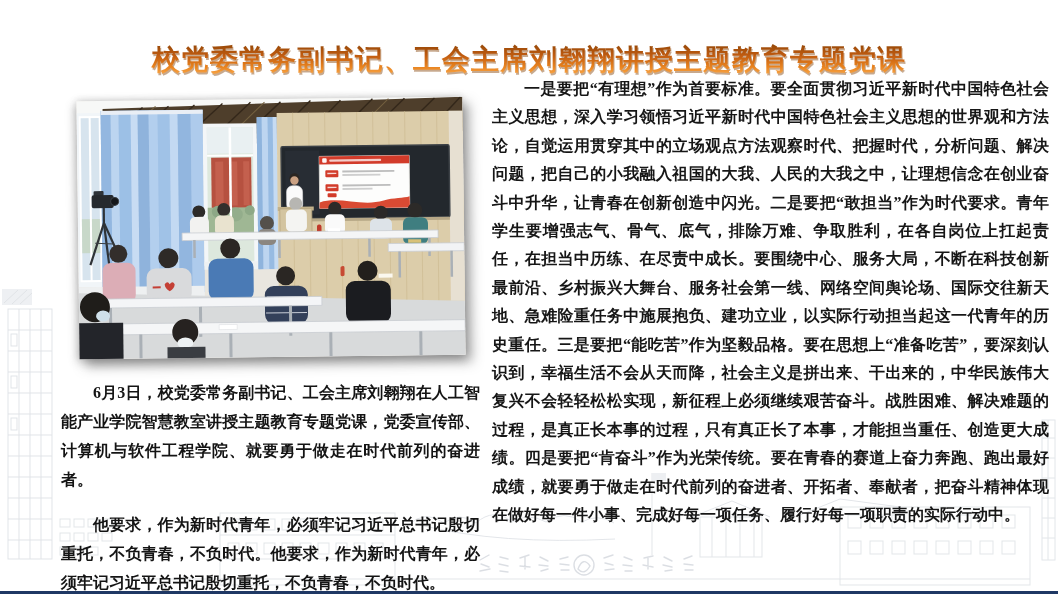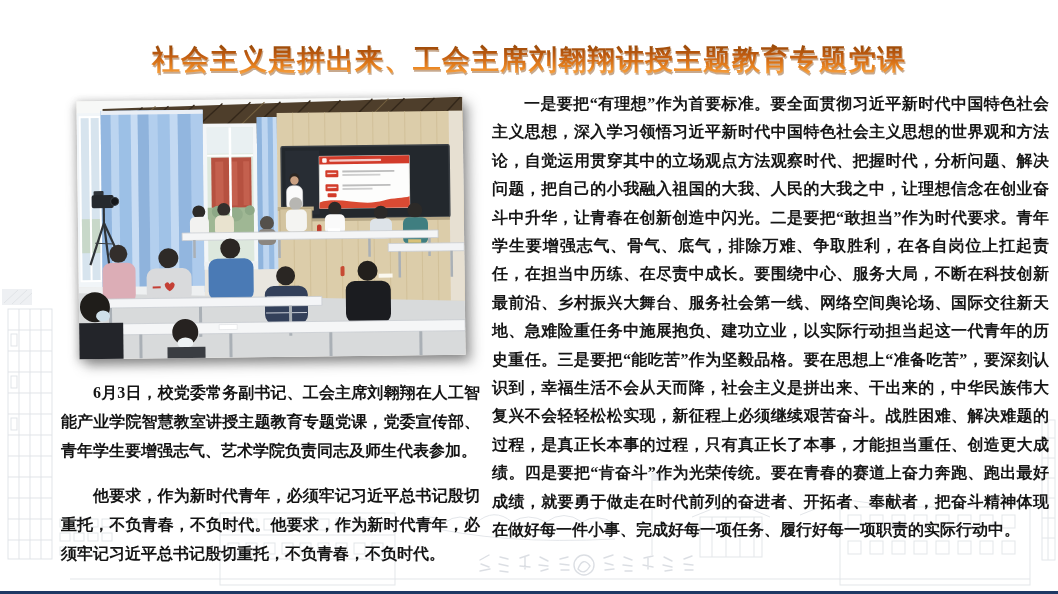--- a/index.html
+++ b/index.html
@@ -22,21 +22,21 @@
     transform:rotate(-0.7deg);background:#fff;z-index:2;
     box-shadow:6px 7px 12px rgba(70,70,70,.5),-3px 3px 9px rgba(90,90,90,.28),0 -2px 6px rgba(120,120,120,.18);
   }
   .photo svg{display:block;width:100%;height:100%;}
   
   .left-col{
     position:absolute;left:61px;top:378px;width:419px;z-index:2;
     font-size:16px;font-weight:bold;line-height:29px;color:#141414;text-align:justify;
   }
   .right-col{
-    position:absolute;left:492px;top:90px;width:557px;z-index:2;
+    position:absolute;left:492px;top:75px;width:557px;z-index:2;
     font-size:16px;font-weight:600;line-height:28.4px;color:#161616;text-align:justify;
   }
   .left-col p,.right-col p{margin:0;text-indent:2em;}
   .left-col p+p{margin-top:16px;}
   
   .bottom-bar{position:absolute;left:0;bottom:0;width:1058px;height:3px;z-index:3;}
   
   .wm{position:absolute;z-index:0;}
   .wm-left{left:0;top:285px;}
   .wm-bottom{left:40px;top:455px;}
@@ -166,21 +166,21 @@
       <line x1="4" y1="20" x2="17" y2="20"></line>
         <line x1="4" y1="40" x2="17" y2="40"></line>
         <line x1="4" y1="60" x2="17" y2="60"></line>
       <line x1="4" y1="80" x2="17" y2="80"></line>
         <line x1="4" y1="100" x2="17" y2="100"></line>
         <line x1="4" y1="120" x2="17" y2="120"></line>
       <line x1="10" y1="2" x2="10" y2="142"></line>
     </g>
   </svg>
 
-  <h1 class="title">社会主义是拼出来、工会主席刘翱翔讲授主题教育专题党课</h1>
+  <h1 class="title">校党委常务副书记、工会主席刘翱翔讲授主题教育专题党课</h1>
 
   <div class="photo">
     <svg viewBox="0 0 386 258" preserveAspectRatio="none">
 
       <rect x="0" y="0" width="386" height="258" fill="#e9e6df"></rect>
       <polygon points="0,0 386,0 386,52 200,58 0,78" fill="#f7f8f7"></polygon>
 
       <polygon points="26,8 386,0 386,34 168,46 26,34" fill="#4e3e2b"></polygon>
       <g stroke="#33271a" stroke-width="1.4">
         <line x1="34" y1="34" x2="66" y2="7"></line>
@@ -372,21 +372,21 @@
         <circle cx="16" cy="206" r="15" fill="#1f1d1a"></circle>
         <ellipse cx="24" cy="215" rx="7" ry="5.5" fill="#cfe0ea"></ellipse>
         <circle cx="106" cy="232" r="13" fill="#262220"></circle>
         <ellipse cx="106" cy="243" rx="8" ry="5.5" fill="#eef2f4"></ellipse>
         <rect x="88" y="247" width="38" height="12" fill="#3a3d42"></rect>
       </g>
     </svg>
   </div>
 
   <div class="left-col">
-    <p>6月3日，校党委常务副书记、工会主席刘翱翔在人工智能产业学院智慧教室讲授主题教育专题党课，党委宣传部、青年学生要增强志气、艺术学院负责同志及师生代表参加。</p>
+    <p>6月3日，校党委常务副书记、工会主席刘翱翔在人工智能产业学院智慧教室讲授主题教育专题党课，党委宣传部、计算机与软件工程学院、就要勇于做走在时代前列的奋进者。</p>
     <p>他要求，作为新时代青年，必须牢记习近平总书记殷切重托，不负青春，不负时代。他要求，作为新时代青年，必须牢记习近平总书记殷切重托，不负青春，不负时代。</p>
   </div>
 
   <div class="right-col">
     <p>一是要把“有理想”作为首要标准。要全面贯彻习近平新时代中国特色社会主义思想，深入学习领悟习近平新时代中国特色社会主义思想的世界观和方法论，自觉运用贯穿其中的立场观点方法观察时代、把握时代，分析问题、解决问题，把自己的小我融入祖国的大我、人民的大我之中，让理想信念在创业奋斗中升华，让青春在创新创造中闪光。二是要把“敢担当”作为时代要求。青年学生要增强志气、骨气、底气，排除万难、争取胜利，在各自岗位上扛起责任，在担当中历练、在尽责中成长。要围绕中心、服务大局，不断在科技创新最前沿、乡村振兴大舞台、服务社会第一线、网络空间舆论场、国际交往新天地、急难险重任务中施展抱负、建功立业，以实际行动担当起这一代青年的历史重任。三是要把“能吃苦”作为坚毅品格。要在思想上“准备吃苦”，要深刻认识到，幸福生活不会从天而降，社会主义是拼出来、干出来的，中华民族伟大复兴不会轻轻松松实现，新征程上必须继续艰苦奋斗。战胜困难、解决难题的过程，是真正长本事的过程，只有真正长了本事，才能担当重任、创造更大成绩。四是要把“肯奋斗”作为光荣传统。要在青春的赛道上奋力奔跑、跑出最好成绩，就要勇于做走在时代前列的奋进者、开拓者、奉献者，把奋斗精神体现在做好每一件小事、完成好每一项任务、履行好每一项职责的实际行动中。</p>
   </div>
 
   <div class="bottom-bar" style="background: rgb(31, 56, 100);"></div>
 
 </div>

